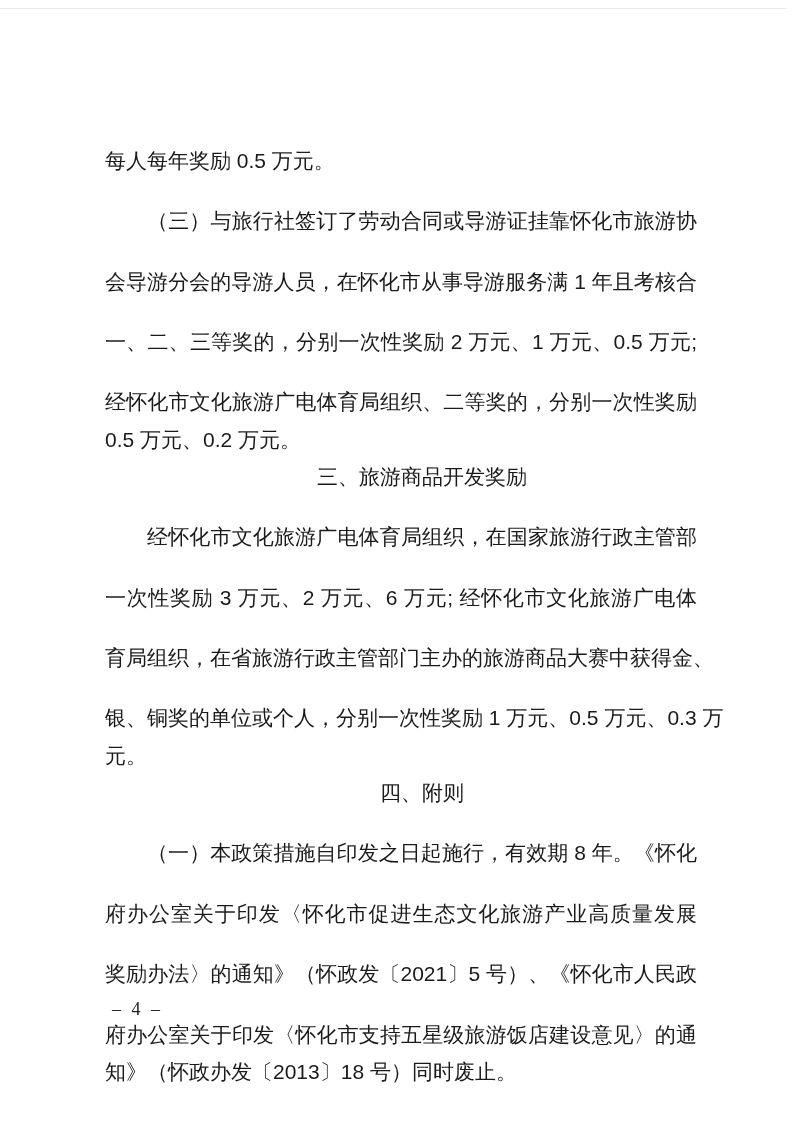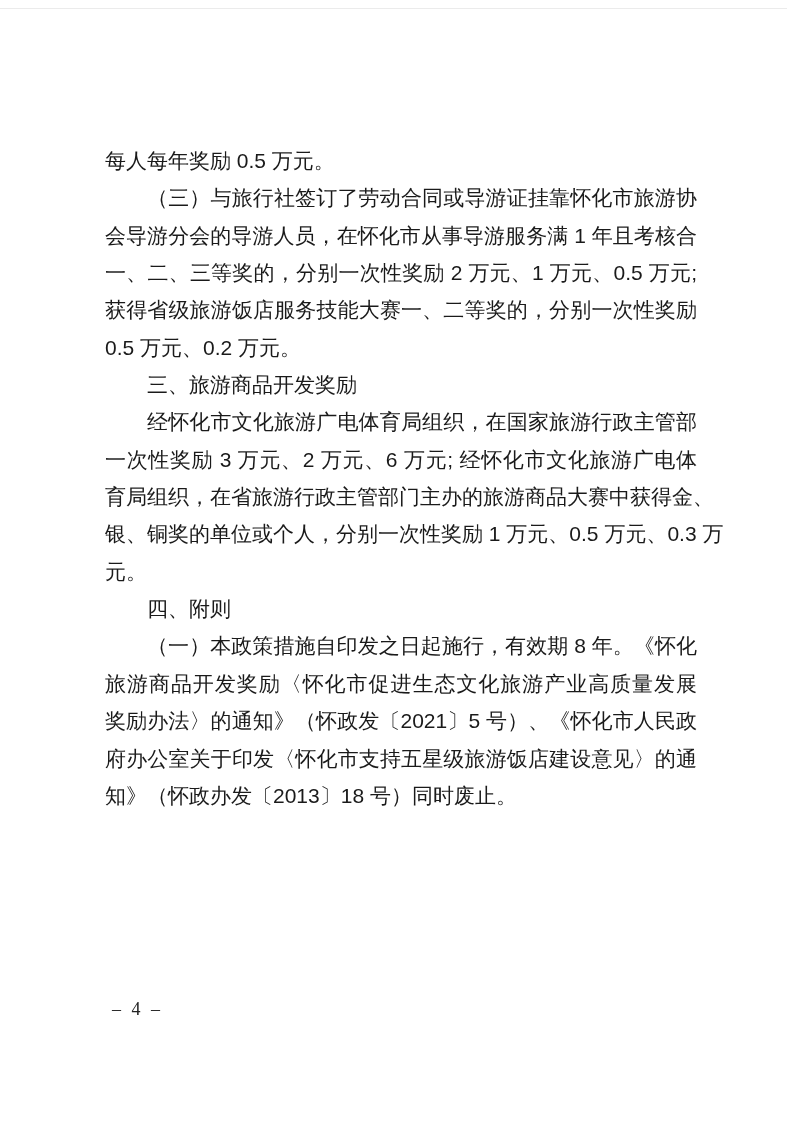--- a/index.html
+++ b/index.html
@@ -33,24 +33,26 @@
     font-size: 21px;
   }
   .line {
     height: 37.35px;
     line-height: 37.35px;
     white-space: nowrap;
     text-align: left;
   }
   .line.indent {
     text-indent: 2em;
+    text-align: center;
   }
   .line.fill {
     text-align: justify;
     text-align-last: justify;
+    margin-top: 23px;
   }
   .page-number {
     position: absolute;
     left: 112px;
     top: 997px;
     font-family: "Liberation Serif", serif;
     font-size: 18px;
     line-height: 24px;
     letter-spacing: 3px;
     color: #222222;
@@ -60,30 +62,30 @@
 <body>
 
 <div class="page">
   <div class="top-edge"></div>
 
   <main class="text-block">
     <div class="line">每人每年奖励 0.5 万元。</div>
     <div class="line indent fill">（三）与旅行社签订了劳动合同或导游证挂靠怀化市旅游协</div>
     <div class="line fill">会导游分会的导游人员，在怀化市从事导游服务满 1 年且考核合</div>
     <div class="line fill">一、二、三等奖的，分别一次性奖励 2 万元、1 万元、0.5 万元;</div>
-    <div class="line fill">获得省级旅游饭店服务技能大赛一、二等奖的，分别一次性奖励</div>
+    <div class="line fill">经怀化市文化旅游广电体育局组织、二等奖的，分别一次性奖励</div>
     <div class="line">0.5 万元、0.2 万元。</div>
     <div class="line indent">三、旅游商品开发奖励</div>
     <div class="line indent fill">经怀化市文化旅游广电体育局组织，在国家旅游行政主管部</div>
     <div class="line fill">一次性奖励 3 万元、2 万元、6 万元; 经怀化市文化旅游广电体</div>
     <div class="line fill">育局组织，在省旅游行政主管部门主办的旅游商品大赛中获得金、</div>
     <div class="line fill">银、铜奖的单位或个人，分别一次性奖励 1 万元、0.5 万元、0.3 万</div>
     <div class="line">元。</div>
     <div class="line indent">四、附则</div>
     <div class="line indent fill">（一）本政策措施自印发之日起施行，有效期 8 年。《怀化</div>
-    <div class="line fill">旅游商品开发奖励〈怀化市促进生态文化旅游产业高质量发展</div>
+    <div class="line fill">府办公室关于印发〈怀化市促进生态文化旅游产业高质量发展</div>
     <div class="line fill">奖励办法〉的通知》（怀政发〔2021〕5 号）、《怀化市人民政</div>
     <div class="line fill">府办公室关于印发〈怀化市支持五星级旅游饭店建设意见〉的通</div>
     <div class="line">知》（怀政办发〔2013〕18 号）同时废止。</div>
   </main>
 
   <div class="page-number">– 4 –</div>
 </div>
 
 </body></html>

